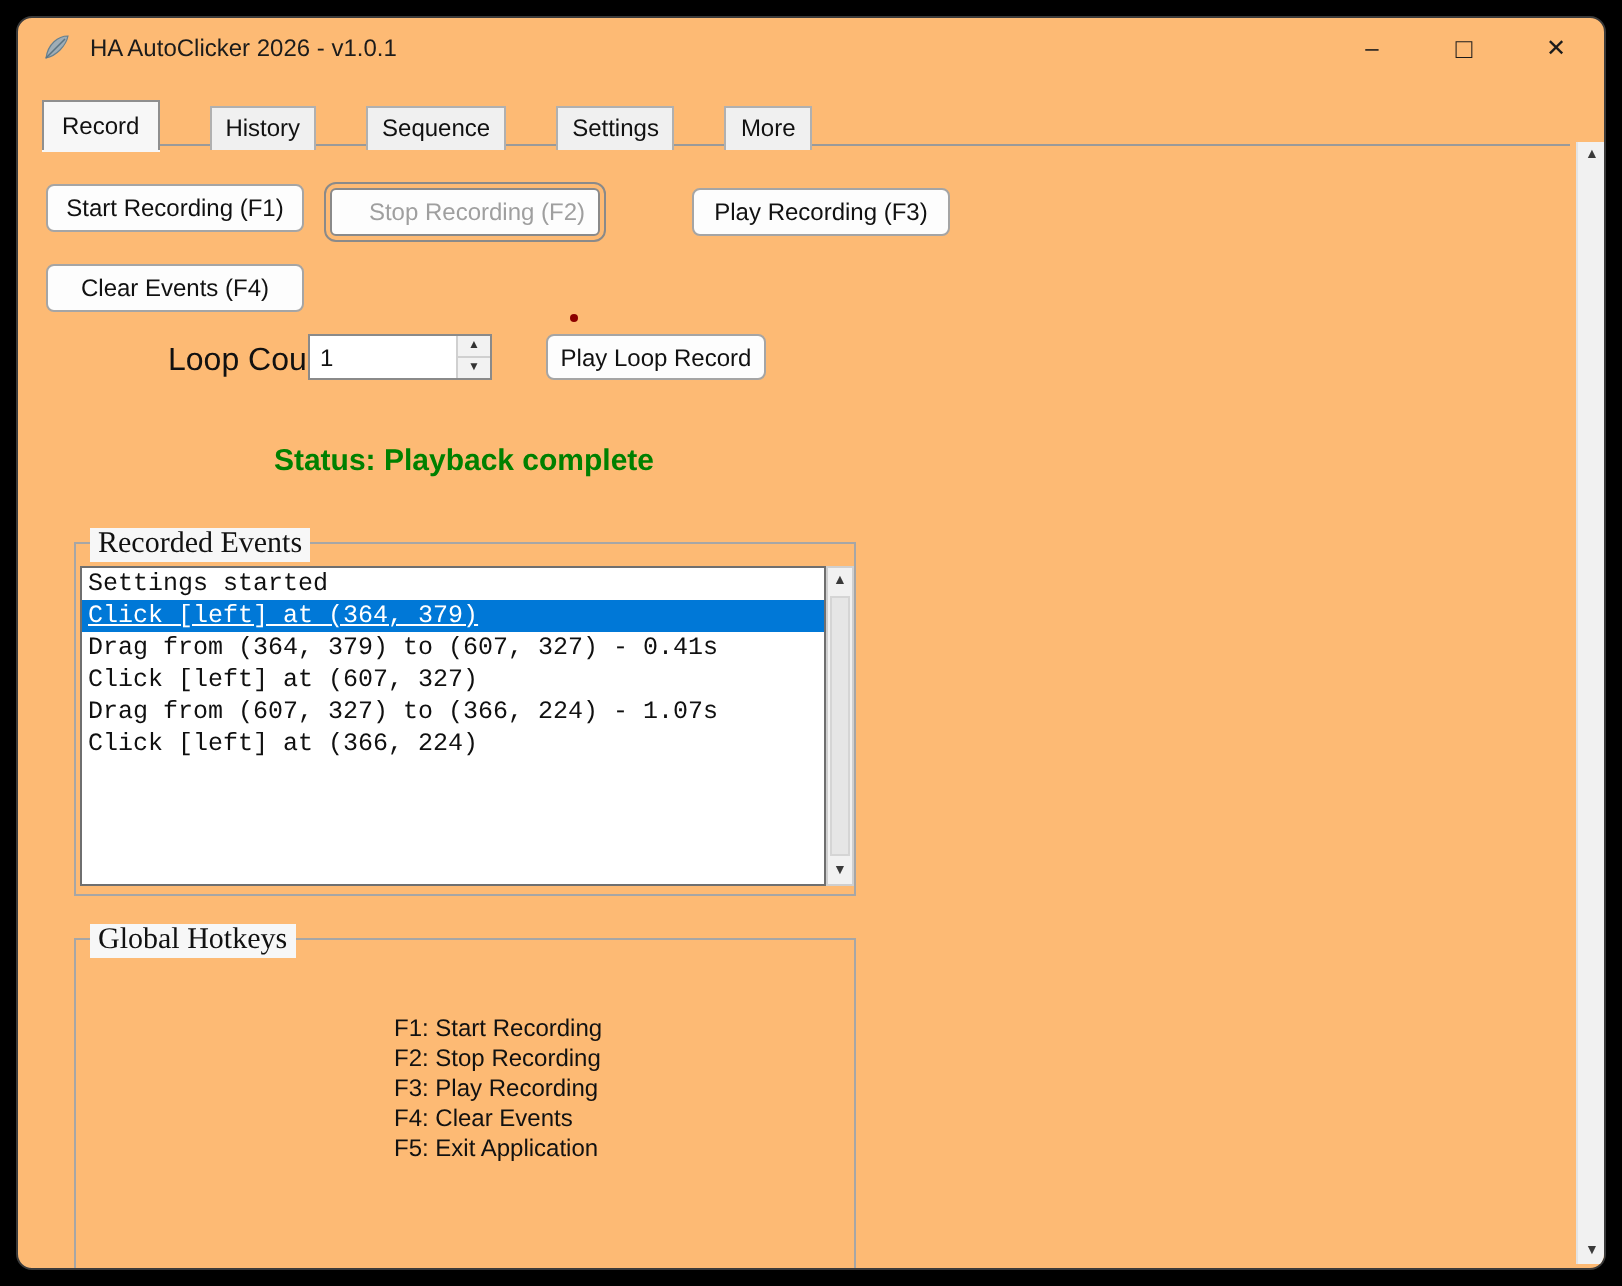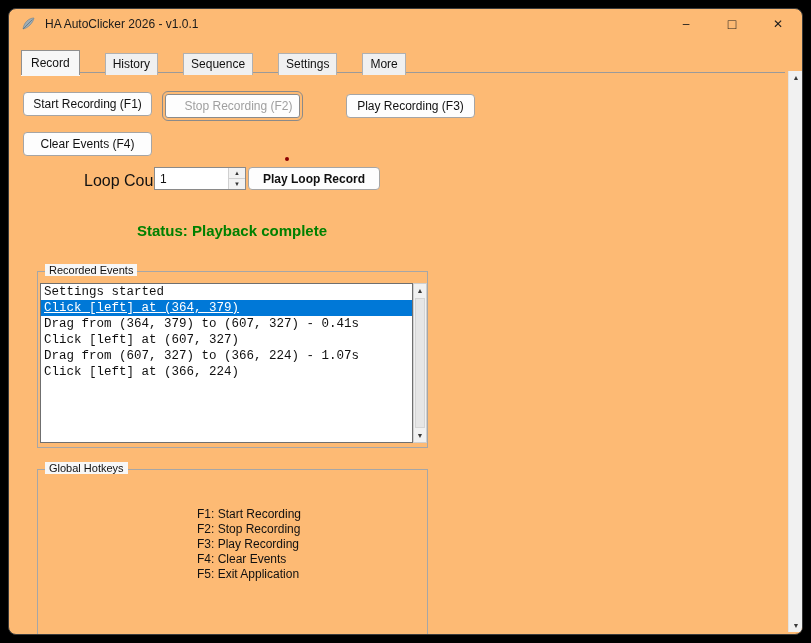--- a/index.html
+++ b/index.html
@@ -84,21 +84,21 @@
   .status {
     position: absolute; left: 0; top: 213px; width: 446px;
     text-align: center; font-size: 15px; font-weight: bold; color: #008000;
   }
   
   .group {
     position: absolute; border: 1px solid #a6a6a6;
   }
   .group-label {
     position: absolute; top: -8px; left: 7px;
-    background: #f7f7f7; padding: 0 4px; font-size: 11px; color: #111;
+    background: #f7f7f7; padding: 0 4px; font-size: 15px; color: #111; font-family: Liberation Serif, serif;
   }
   .group.events { left: 28px; top: 262px; width: 391px; height: 177px; }
   .group.hotkeys { left: 28px; top: 460px; width: 391px; height: 171px; }
   
   .listbox {
     position: absolute; left: 2px; top: 11px; width: 373px; height: 160px;
     background: #fff; border: 1px solid #6f6f6f; overflow: hidden;
   }
   .lb-row {
     height: 16px; line-height: 16px; padding-left: 3px;
@@ -170,21 +170,21 @@
 
   <span class="loop-label">Loop Count:</span>
   <div class="spinbox">
     <div class="spin-value">1</div>
     <div class="spin-arrows">
       <div class="spin-arrow">▲</div>
       <div class="spin-arrow">▼</div>
     </div>
   </div>
   <div class="red-dot"></div>
-  <div class="btn" style="left:239px;top:158px;width:132px;height:23px;font-weight:bold;">Play Loop Record</div>
+  <div class="btn" style="left:264px;top:158px;width:110px;height:23px;">Play Loop Record</div>
 
   <div class="status">Status: Playback complete</div>
 
   <div class="group events">
     <span class="group-label">Recorded Events</span>
     <div class="listbox">
       <div class="lb-row">Settings started</div>
       <div class="lb-row selected">Click [left] at (364, 379)</div>
       <div class="lb-row">Drag from (364, 379) to (607, 327) - 0.41s</div>
       <div class="lb-row">Click [left] at (607, 327)</div>

